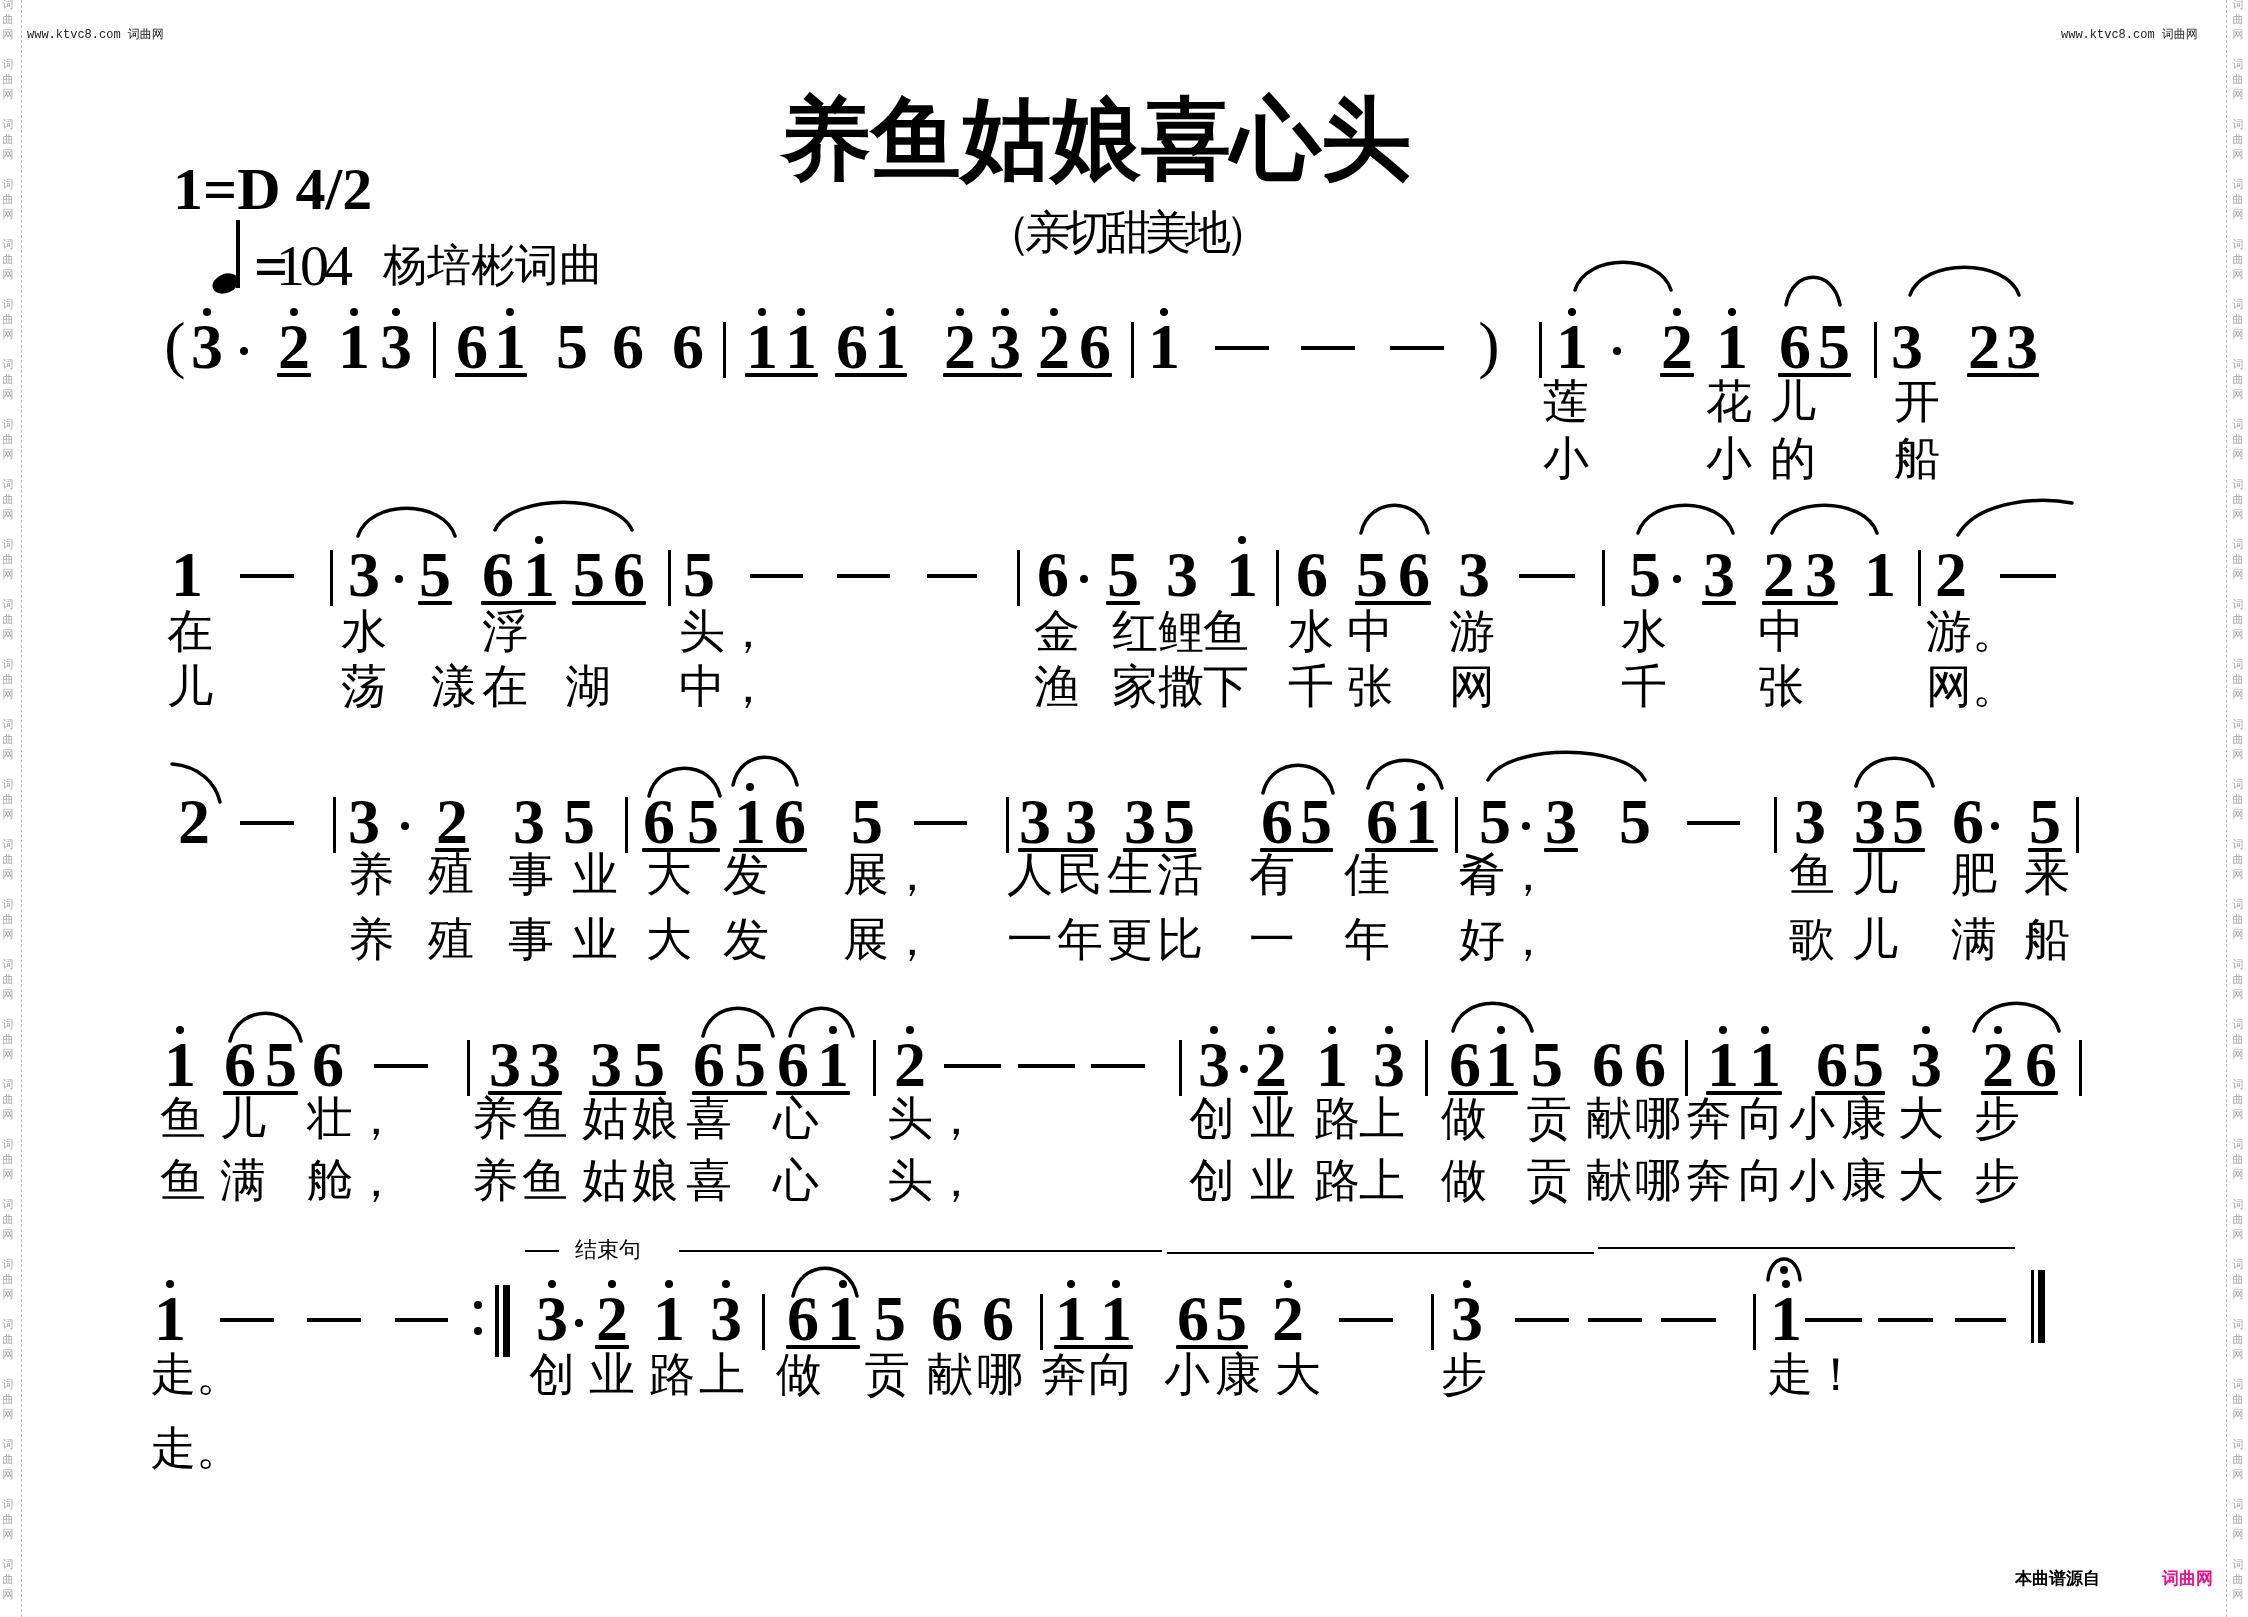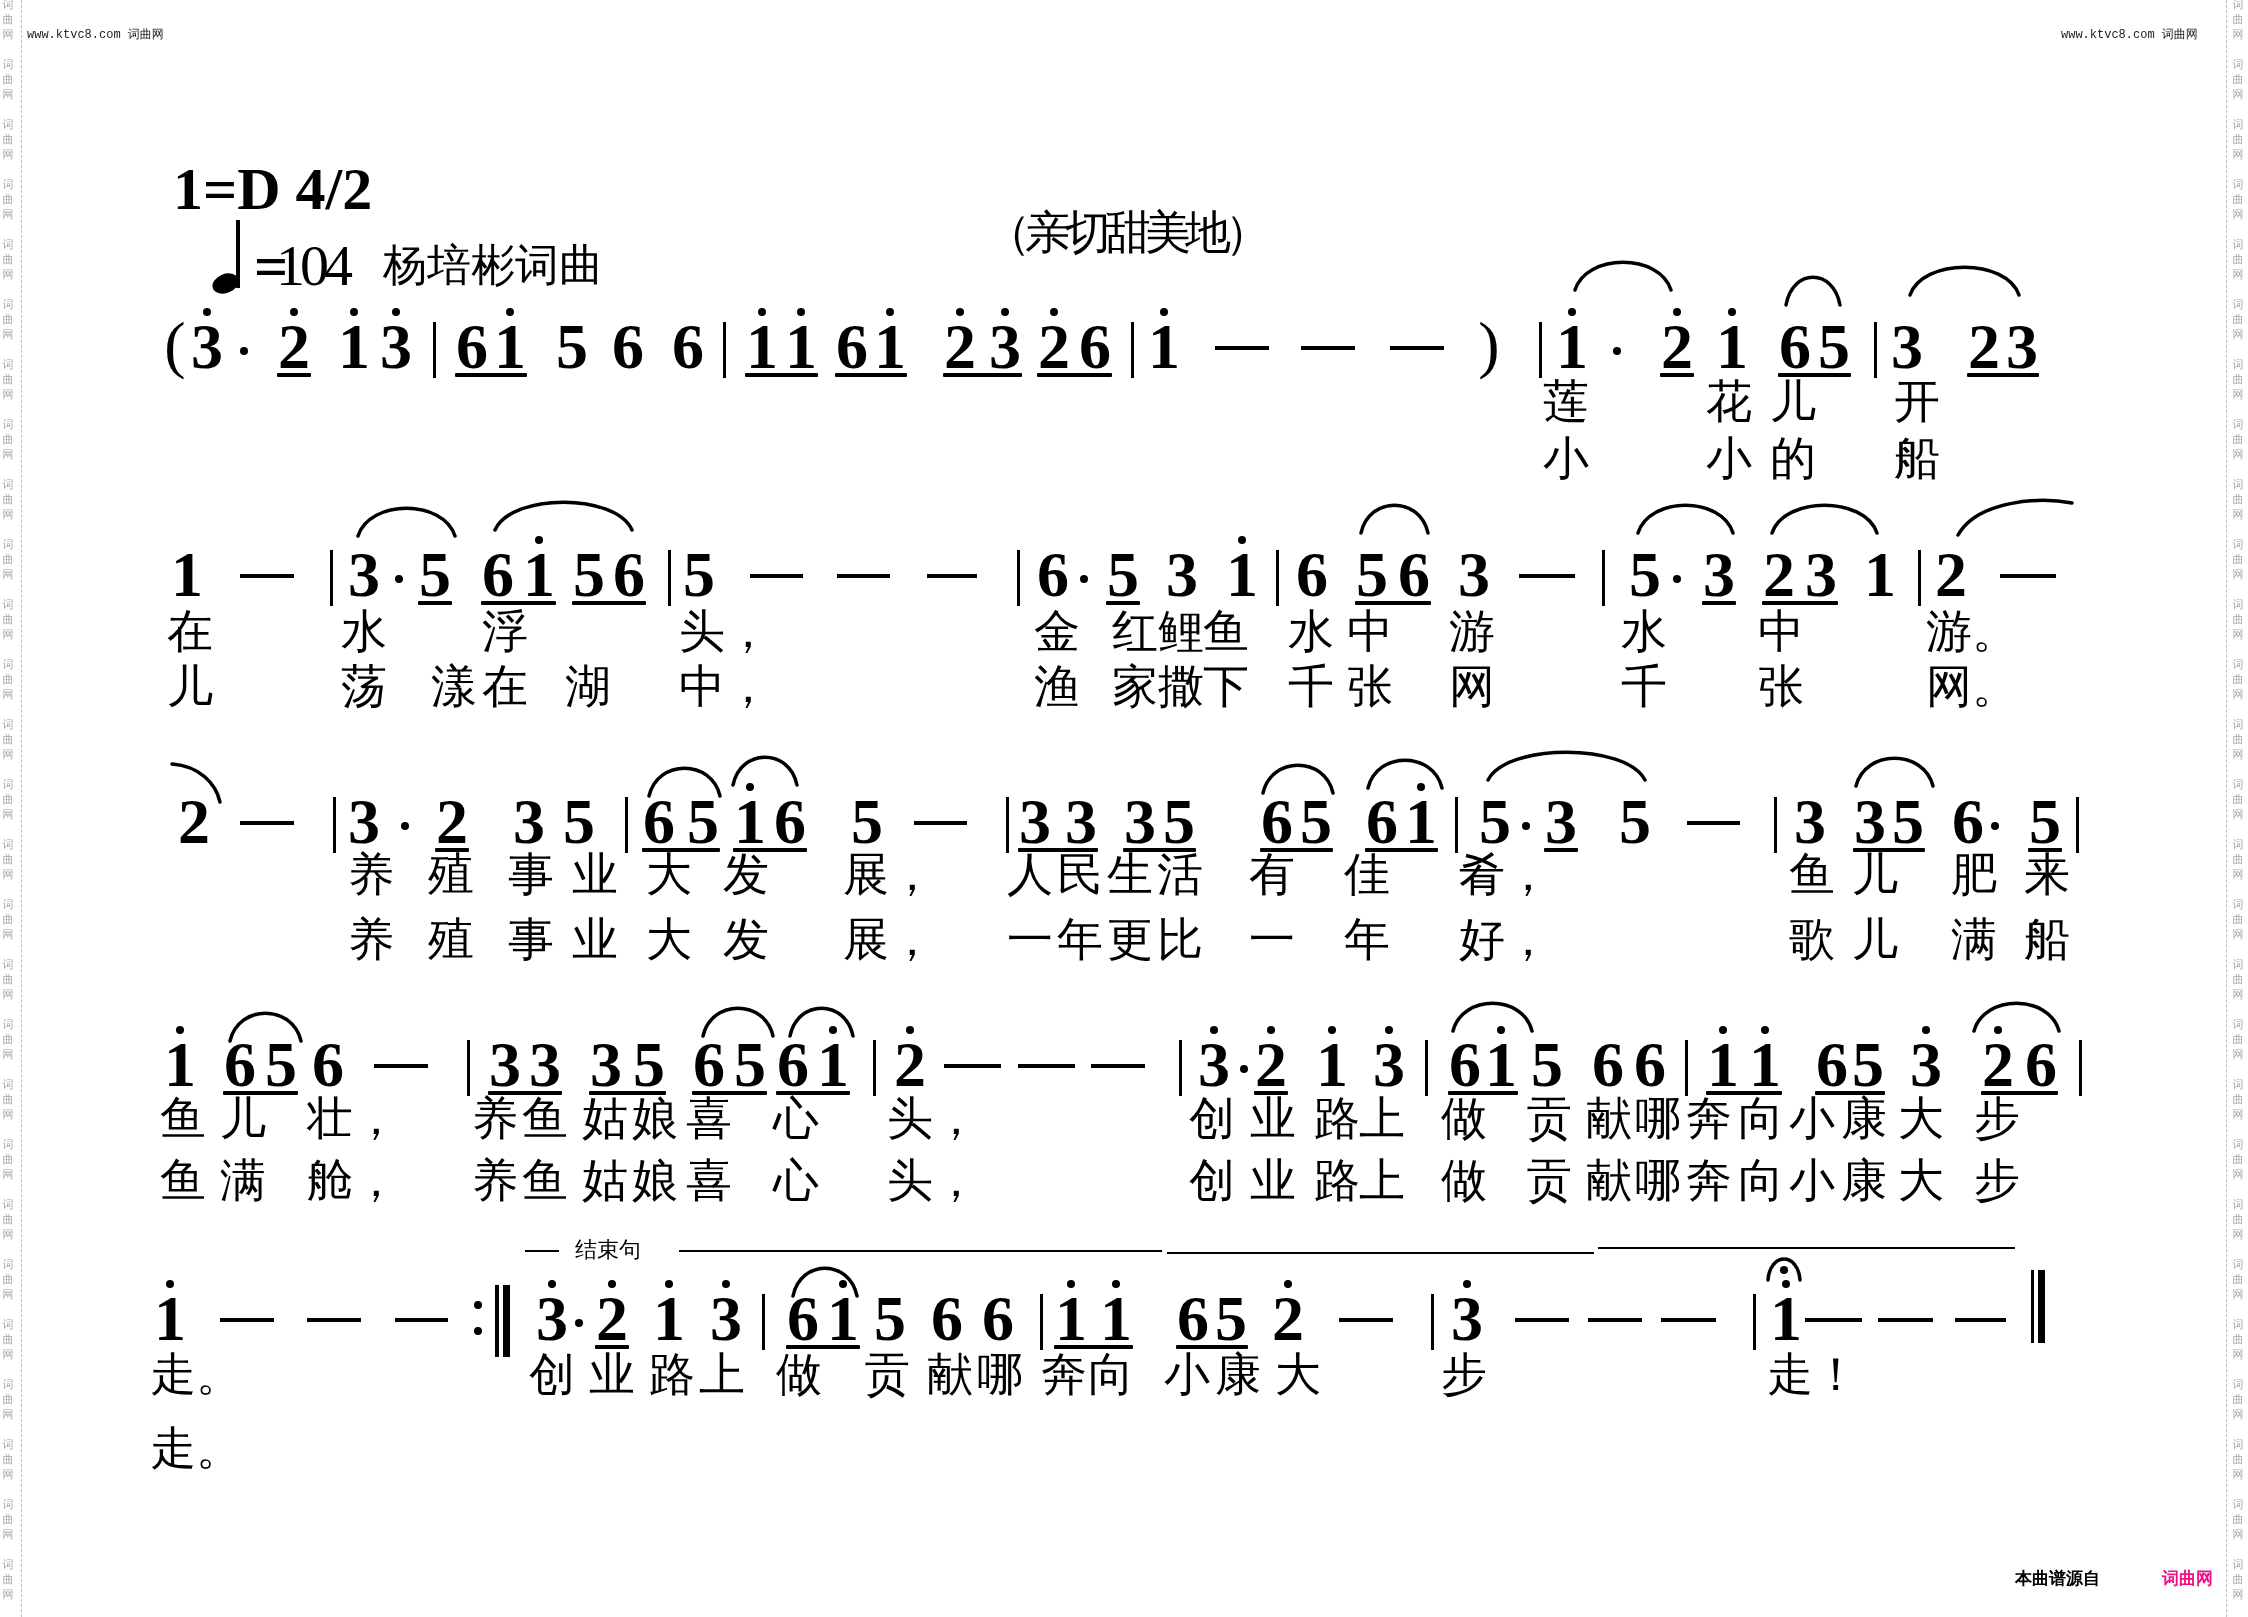--- a/index.html
+++ b/index.html
@@ -33,20 +33,21 @@
 </head>
 <body>
 
 <div id="page">
   <div class="strip-line" style="left:21px"></div>
   <div class="strip-line" style="left:2226px"></div>
 
   <div class="wm" style="left:27px; top:28px">www.ktvc8.com 词曲网</div>
   <div class="wm" style="left:2061px; top:28px">www.ktvc8.com 词曲网</div>
 
+  <div class="title">养鱼姑娘喜心头</div>
   <div class="subtitle">（亲切甜美地）</div>
   <div class="key">1=D 4/2</div>
 
   <div>
     <div class="q-stem"></div>
     <div class="q-head"></div>
   </div>
   <div class="t-eq">=</div>
   <div class="t-bpm">104</div>
   <div class="t-expr">杨培彬词曲</div>

